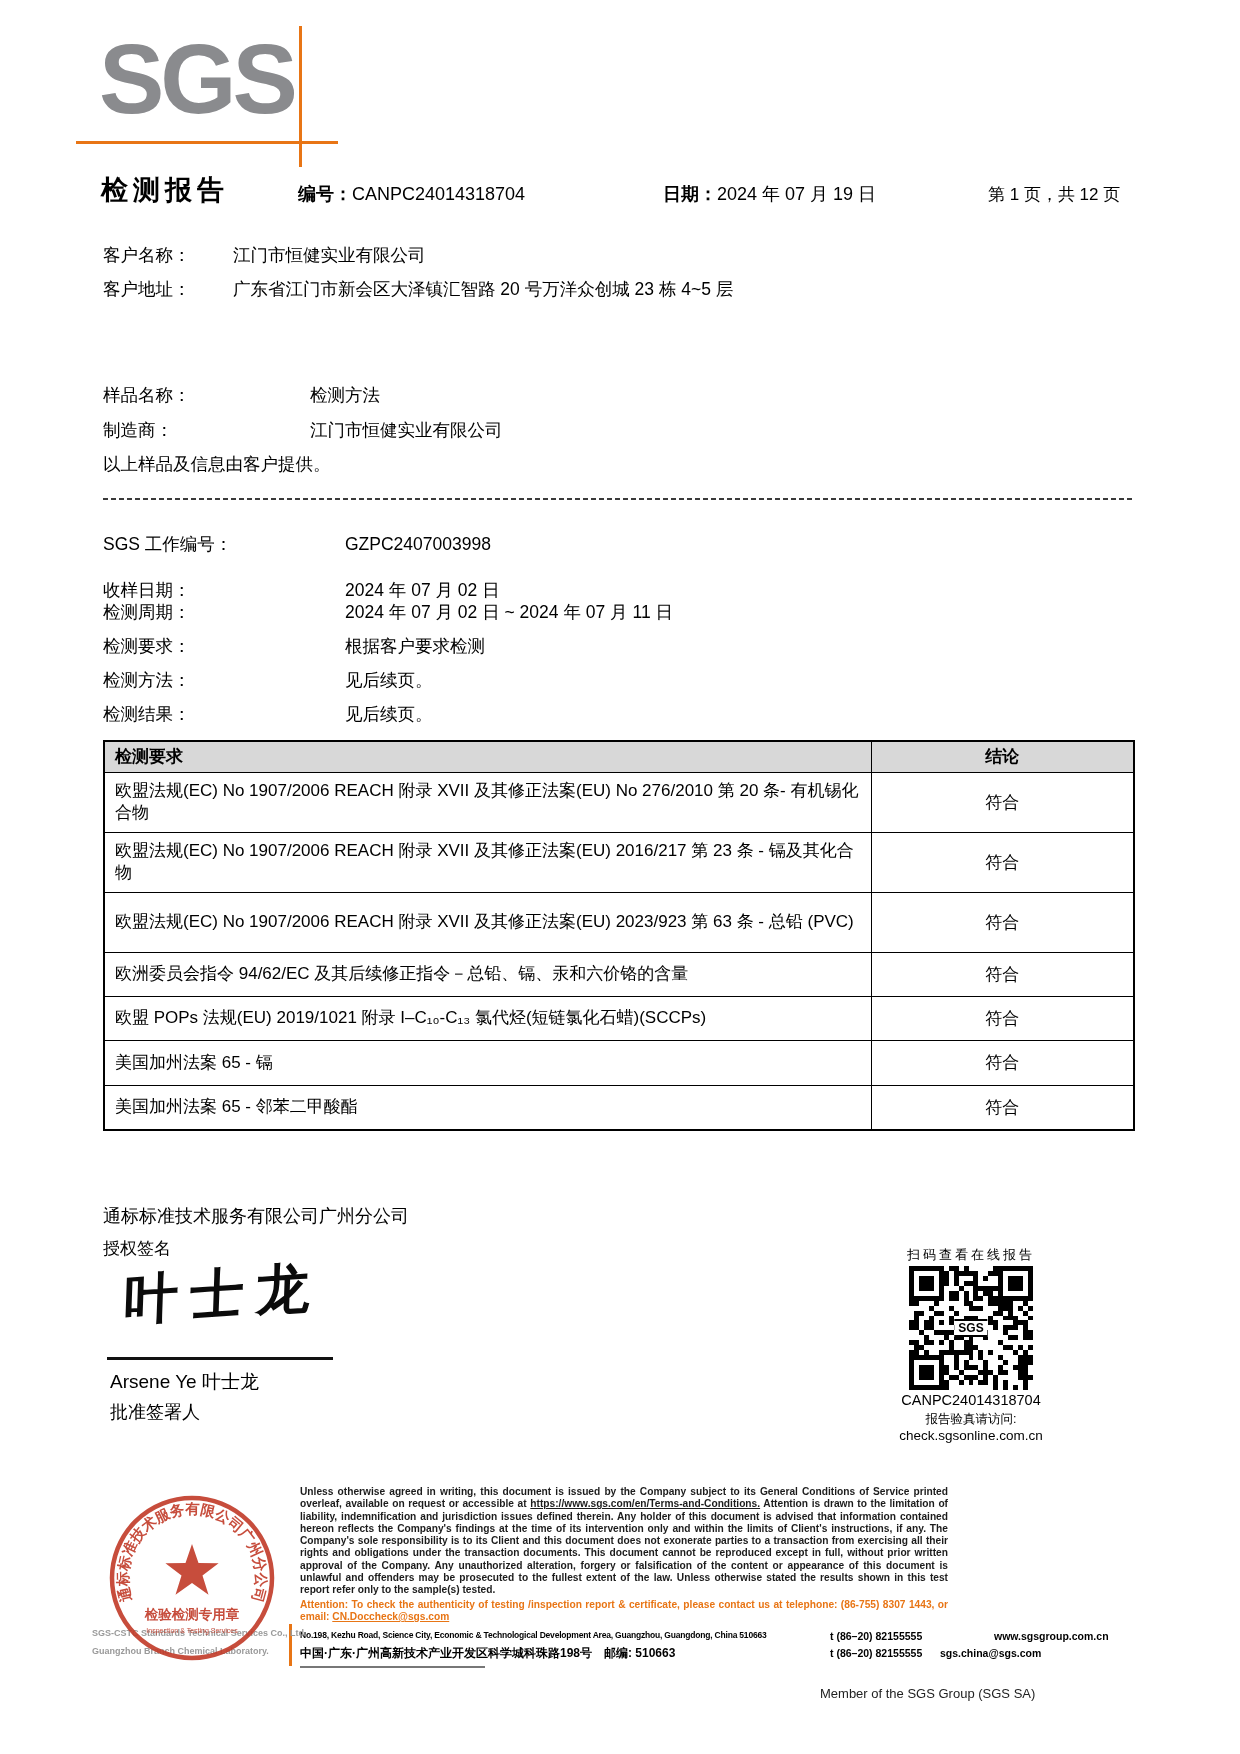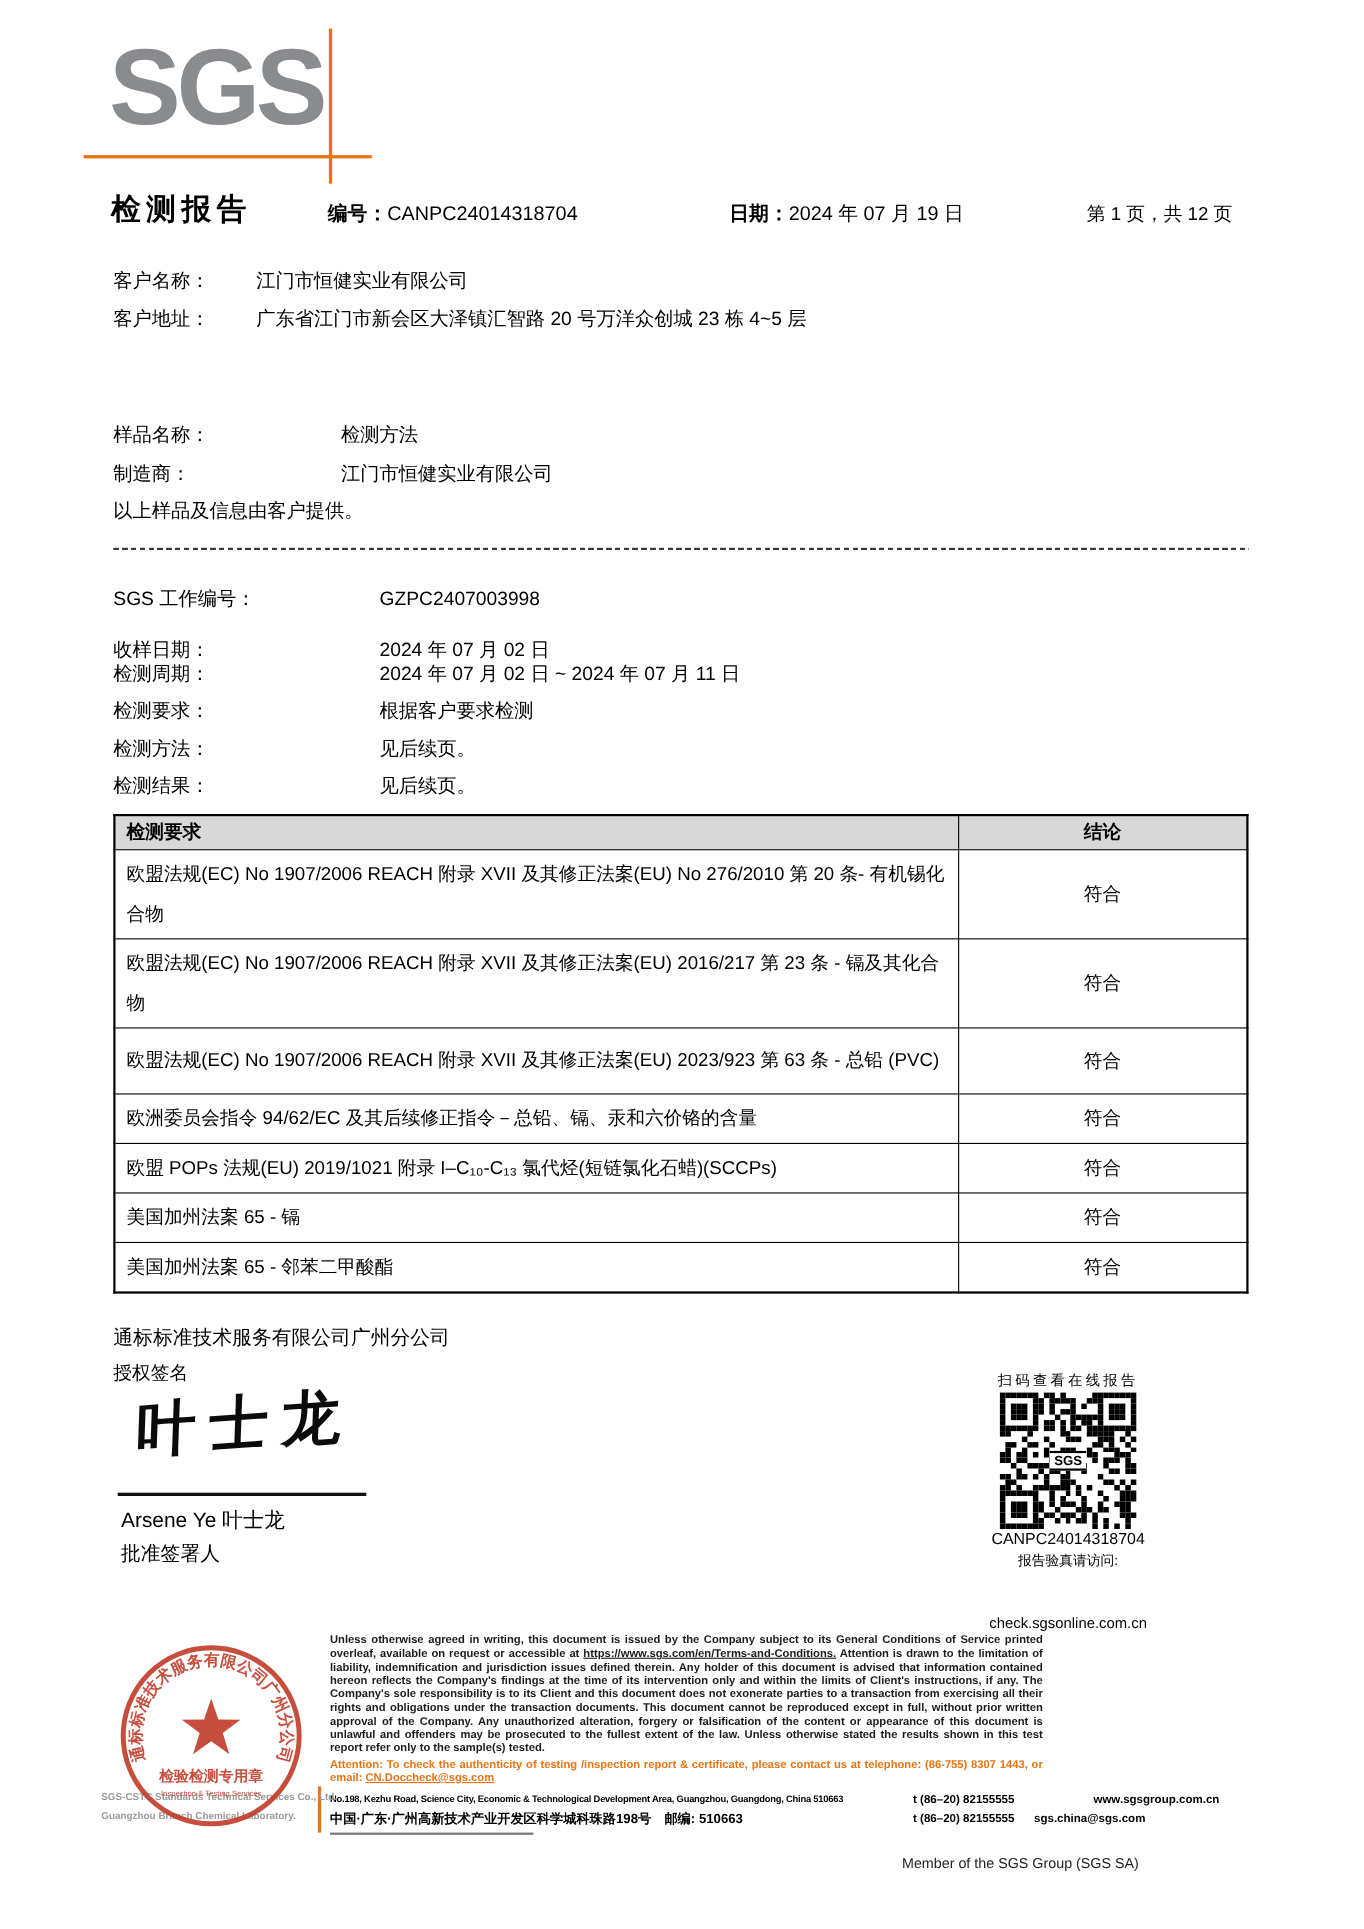--- a/index.html
+++ b/index.html
@@ -27,21 +27,21 @@
   .jobr .lbl { width:242px; }
 
   .dash-sep { left:103px; top:498px; width:1032px; height:2px;
     background:repeating-linear-gradient(90deg,#3a3a3a 0 5px,transparent 5px 8px); }
 
   
   .rtable { position:absolute; left:103px; top:740px; width:1032px; border-collapse:collapse; font-size:17px; table-layout:fixed; }
   .rtable th, .rtable td { border:1.6px solid #000; }
   .rtable thead th { background:var(--table-header-bg,#d8d8d8); font-weight:bold; height:31px; }
   .rtable th.req { text-align:left; padding-left:10px; }
-  .rtable td.req { padding:4px 10px; line-height:36px; }
+  .rtable td.req { padding:4px 10px; line-height:22px; }
   .rtable .con { width:263px; text-align:center; }
   .rtable { border:2.2px solid #000; }
   tr.h60 { height:60px; } tr.h44 { height:44px; } tr.h45 { height:45px; }
 
   
   .approval-company { left:103px; top:1204px; font-size:18px; }
   .sign-label { left:103px; top:1237px; font-size:17px; }
   .sig-script { left:124px; top:1258px; font-size:54px; font-weight:bold; letter-spacing:12px; color:#0b0b0b;
     transform:rotate(-4deg) skewX(-6deg); font-family:"DejaVu Sans",sans-serif; }
   .sig-line { left:107px; top:1357px; width:226px; height:3px; background:#111; }
@@ -49,21 +49,21 @@
   .signer-title { left:110px; top:1400px; font-size:18px;font-family:Liberation Mono, monospace; }
 
   
   .qr-caption { left:899px; top:1246px; width:144px; text-align:center; font-size:13px; letter-spacing:3px; }
   .qr-box { left:909px; top:1266px; width:124px; height:124px; display:grid; background:#fff; }
   .qm { background:#000; }
   .qr-center { position:absolute; left:50%; top:50%; transform:translate(-50%,-50%); z-index:2;
     background:#fff; padding:0 4px; font-size:12px; font-weight:bold; border-top:2px solid #000; border-bottom:2px solid #000; line-height:14px; }
   .qr-no   { left:883px; top:1392px; width:176px; text-align:center; font-size:14.5px; }
   .qr-hint { left:883px; top:1411px; width:176px; text-align:center; font-size:12.5px; }
-  .qr-url  { left:883px; top:1428px; width:176px; text-align:center; font-size:13.5px;margin-top:40px; }
+  .qr-url  { left:883px; top:1428px; width:176px; text-align:center; font-size:13.5px; }
 
   
   .legal { left:300px; top:1486px; width:648px; font-size:10.2px; font-weight:bold; line-height:12.3px; color:#1c1c1c; text-align:justify; }
   .attention { margin-top:2px; color:var(--accent-orange,#e8650d); }
   .f-vline { left:289px; top:1624px; width:2.5px; height:42px; background:var(--accent-orange,#e87b17); }
   .addr-en { left:300px; top:1630px; font-size:8.5px; font-weight:bold; white-space:nowrap; letter-spacing:-0.2px; }
   .addr-cn { left:300px; top:1645px; font-size:12px; font-weight:bold; white-space:nowrap; }
   .tel1 { left:830px; top:1630px; font-size:10.5px; font-weight:bold; }
   .tel2 { left:830px; top:1647px; font-size:10.5px; font-weight:bold; }
   .web  { left:994px; top:1630px; font-size:10.5px; font-weight:bold; }

